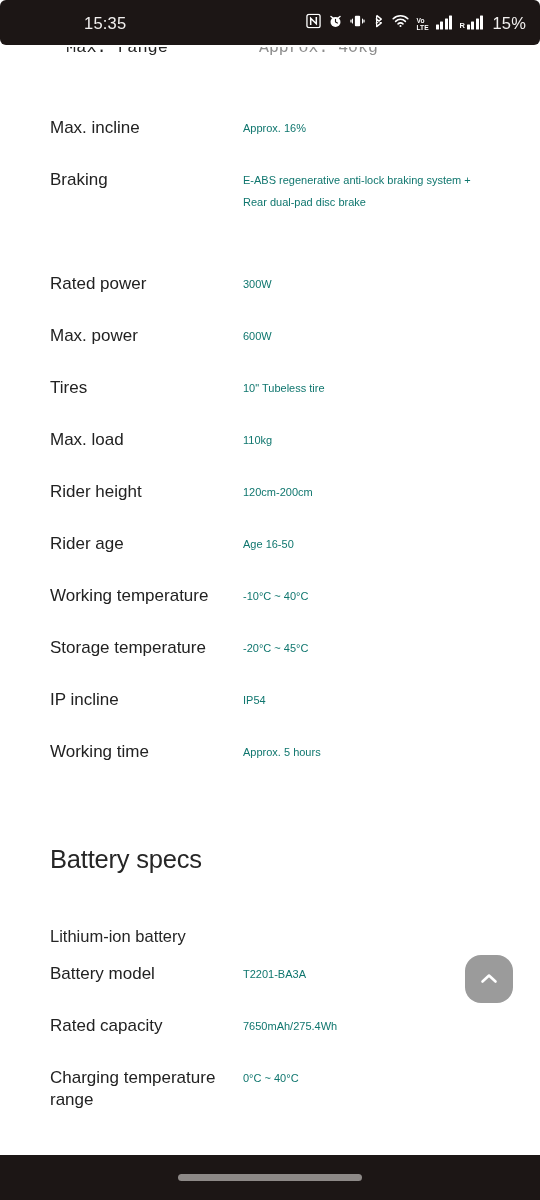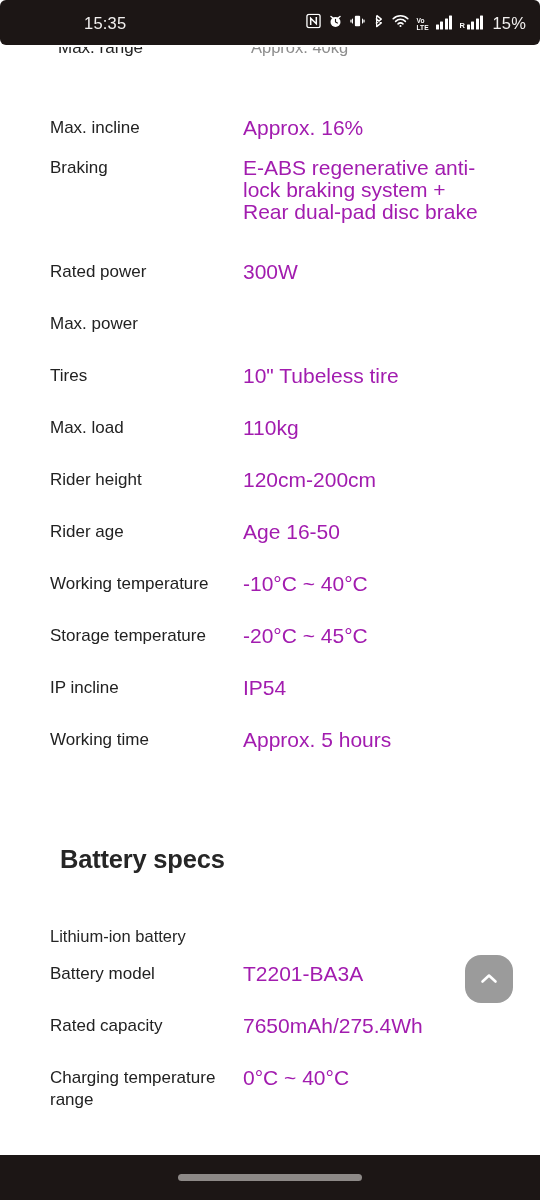--- a/index.html
+++ b/index.html
@@ -38,46 +38,47 @@
   .roam-l{ font-size:7.5px; font-weight:bold; line-height:8px; color:#fff; }
 
   
   .page{
     position:absolute; top:45px; left:0; width:540px; height:1110px;
     background:#fff; overflow:hidden;
   }
   
   .clipped-wrap{ position:absolute; top:-34px; left:0; width:540px; }
   .clipped-row{
-    position:absolute; top:36px; left:8px; width:504px; height:26px;
+    position:absolute; top:36px; left:16px; width:504px; height:26px;
     overflow:hidden;
+    font-family:Liberation Mono, monospace;
   }
   .clipped-row .lbl{
     position:absolute; left:50px; top:-9px; font-size:17px; color:#222;
   }
   .clipped-row .val{
     position:absolute; left:243px; top:-9px; font-size:16.5px; color:#8d8d8d;
   }
 
   .spec-list{ position:absolute; top:72px; left:0; width:540px; }
 
   .row{ position:relative; width:540px; margin-bottom:30px; }
   .row .label{
     position:absolute; left:50px; top:0; width:190px;
     font-size:17px; line-height:22px; color:#222222;
   }
   .row .value{
     position:absolute; left:243px; top:0; width:250px;
-    font-size:21px; line-height:22px; color:#a21caf;
+    font-size:11px; line-height:22px; color:#0f766e;
   }
   .row.h2{ height:22px; }
 
   
   .section-head{
-    position:absolute; left:60px; font-size:25.5px; font-weight:bold;
+    position:absolute; left:50px; font-size:25.5px; font-weight:normal;
     color:#262626; letter-spacing:-.2px;
   }
   .section-sub{
     position:absolute; left:50px; font-size:16.5px; color:#262626;margin-top:16px;
   }
 
   
   .fab{
     position:absolute; width:48px; height:48px;
     background:#9b9b9b; border-radius:16px;
@@ -172,37 +173,38 @@
   <div class="clipped-wrap">
 
     <div class="clipped-row">
       <span class="lbl">Max. range</span>
       <span class="val">Approx. 40kg</span>
     </div>
   </div>
 
   <div class="spec-list">
 
-    <div class="row h2" style="margin-bottom:18px">
+    <div class="row h2" style="margin-bottom:30px">
       <span class="label">Max. incline</span>
       <span class="value">Approx. 16%</span>
     </div>
 
     <div class="row" style="height:66px;margin-bottom:38px">
       <span class="label">Braking</span>
       <span class="value" style="width:240px">E-ABS regenerative anti-lock braking system + Rear dual-pad disc brake</span>
     </div>
 
     <div class="row h2">
       <span class="label">Rated power</span>
       <span class="value">300W</span>
     </div>
 
     <div class="row h2">
       <span class="label">Max. power</span>
+      <span class="value">600W</span>
     </div>
 
     <div class="row h2">
       <span class="label">Tires</span>
       <span class="value">10" Tubeless tire</span>
     </div>
 
     <div class="row h2">
       <span class="label">Max. load</span>
       <span class="value">110kg</span>

